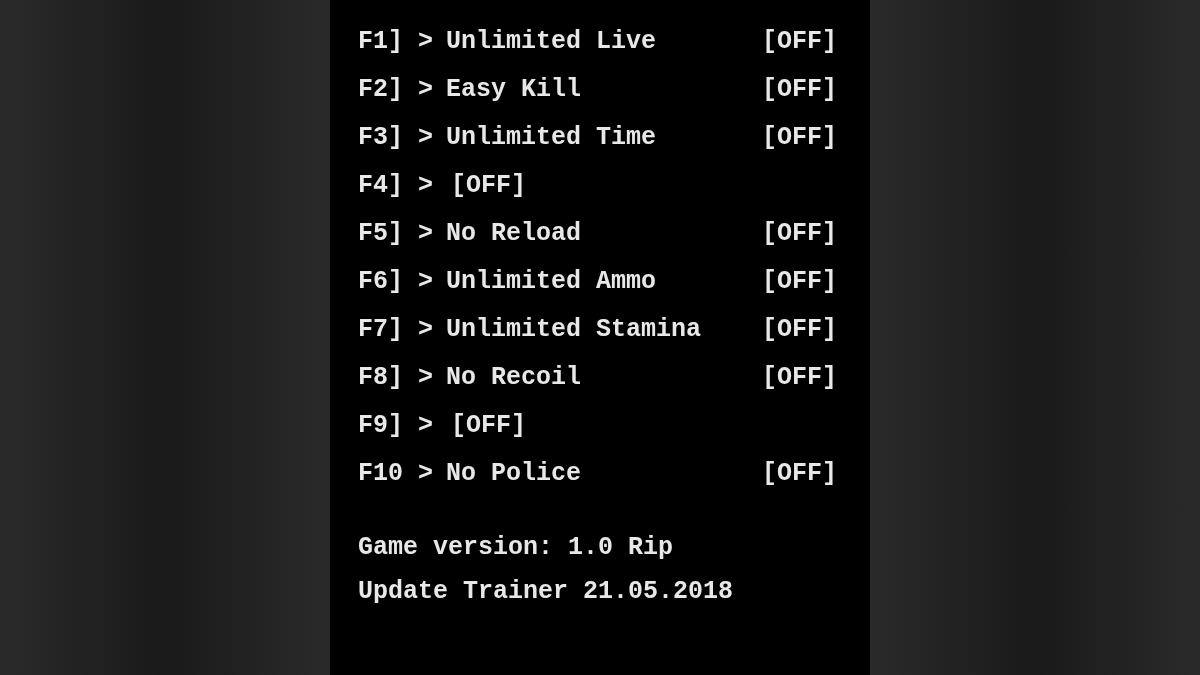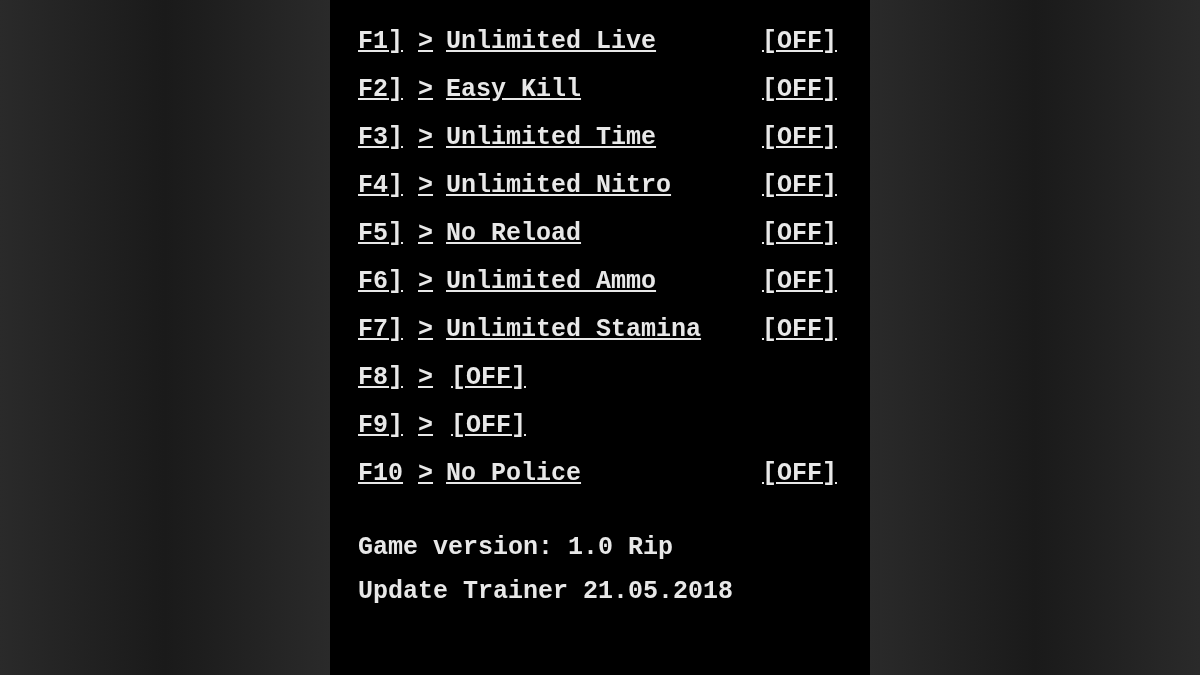--- a/index.html
+++ b/index.html
@@ -25,21 +25,20 @@
       background: #000;
       color: #e8e8e8;
       font-family: 'Courier New', monospace;
       font-size: 25px;
       font-weight: bold;
       padding: 18px 28px;
       letter-spacing: 0px;
     }
     .cheat-list {
       margin-bottom: 28px;
-      text-decoration: underline;
     }
     .cheat-row {
       display: flex;
       align-items: baseline;
       height: 48px;
       line-height: 48px;
       white-space: pre;
     }
     .cheat-key {
       width: 60px;
@@ -85,21 +84,20 @@
     </div>
     <div class="cheat-row">
       <span class="cheat-key">F3]</span>
       <span class="cheat-arrow">&gt;</span>
       <span class="cheat-name">Unlimited Time</span>
       <span class="cheat-status">[OFF]</span>
     </div>
     <div class="cheat-row">
       <span class="cheat-key">F4]</span>
       <span class="cheat-arrow">&gt;</span>
-      <span class="cheat-name">Unlimited Nitro</span>
       <span class="cheat-status">[OFF]</span>
     </div>
     <div class="cheat-row">
       <span class="cheat-key">F5]</span>
       <span class="cheat-arrow">&gt;</span>
       <span class="cheat-name">No Reload</span>
       <span class="cheat-status">[OFF]</span>
     </div>
     <div class="cheat-row">
       <span class="cheat-key">F6]</span>
@@ -109,20 +107,21 @@
     </div>
     <div class="cheat-row">
       <span class="cheat-key">F7]</span>
       <span class="cheat-arrow">&gt;</span>
       <span class="cheat-name">Unlimited Stamina</span>
       <span class="cheat-status">[OFF]</span>
     </div>
     <div class="cheat-row">
       <span class="cheat-key">F8]</span>
       <span class="cheat-arrow">&gt;</span>
+      <span class="cheat-name">No Recoil</span>
       <span class="cheat-status">[OFF]</span>
     </div>
     <div class="cheat-row">
       <span class="cheat-key">F9]</span>
       <span class="cheat-arrow">&gt;</span>
       <span class="cheat-status">[OFF]</span>
     </div>
     <div class="cheat-row">
       <span class="cheat-key">F10</span>
       <span class="cheat-arrow">&gt;</span>

